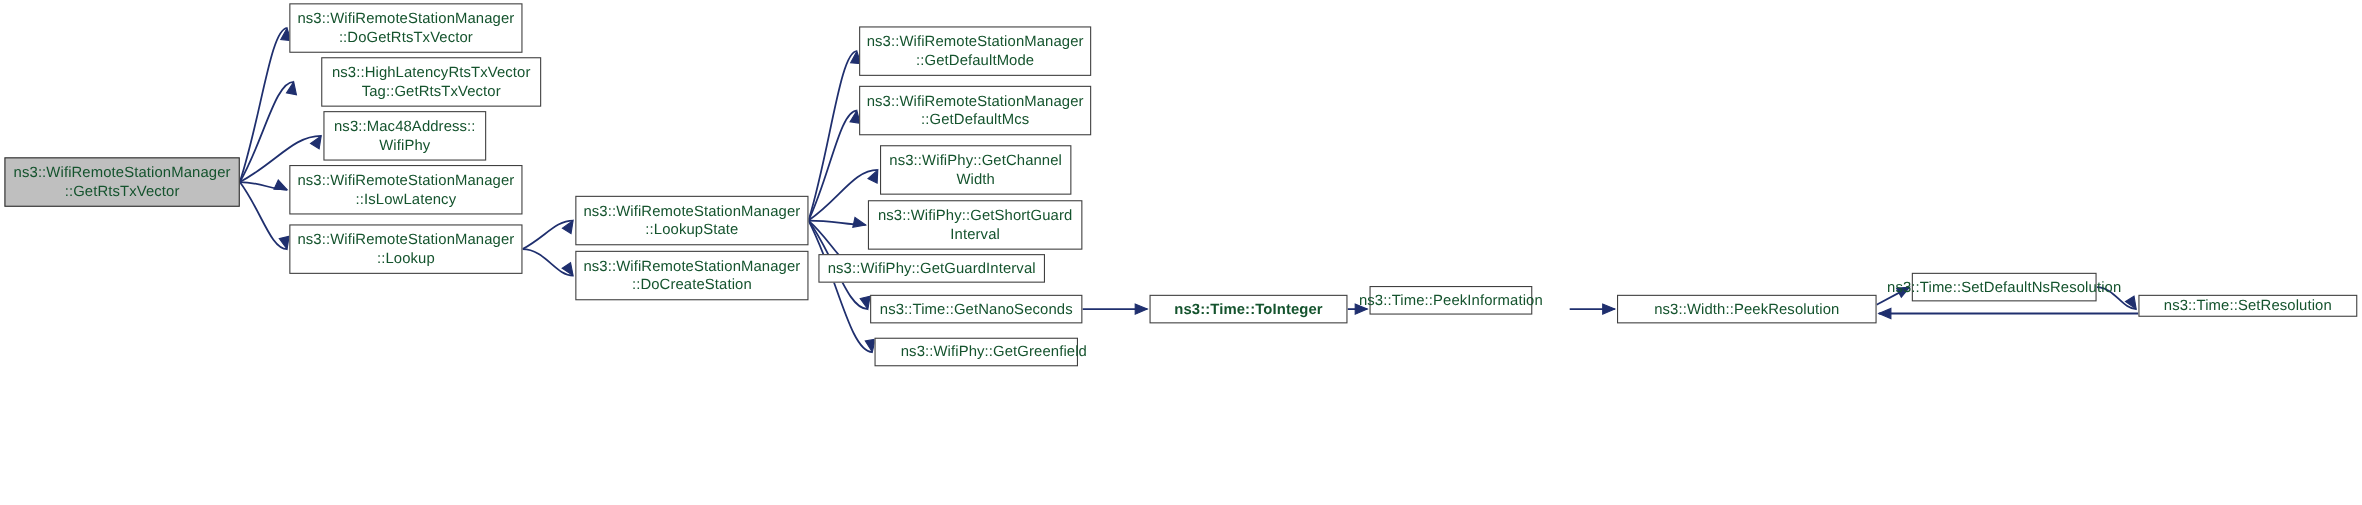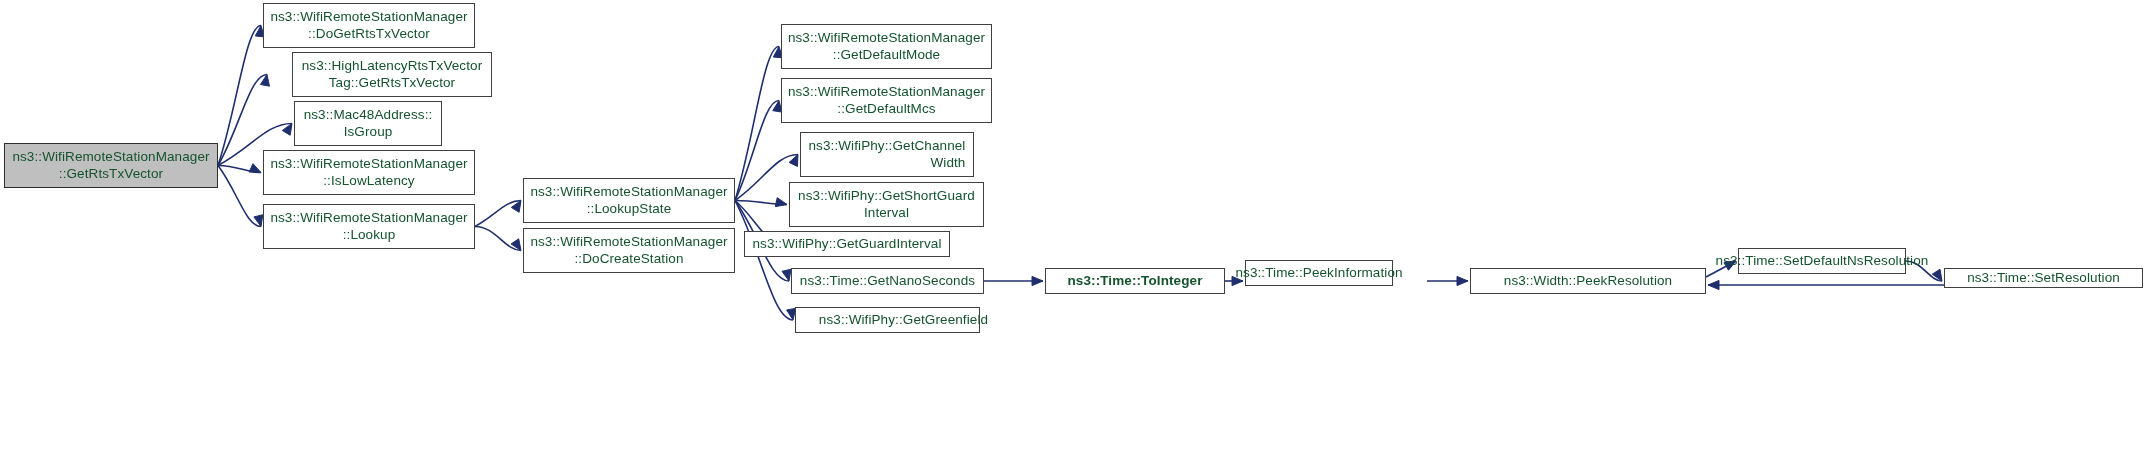--- a/index.html
+++ b/index.html
@@ -89,34 +89,34 @@
       <polygon points="1708,285 1719,280.4 1719,289.6"></polygon>
     </svg>
   <div id="node-layer">
       <div class="node highlight" style="left: 4px; top: 143px; width: 214px; height: 45px;"><span class="lbl">ns3::WifiRemoteStationManager
 ::GetRtsTxVector</span></div>
       <div class="node" style="left: 263px; top: 3px; width: 212px; height: 45px;"><span class="lbl">ns3::WifiRemoteStationManager
 ::DoGetRtsTxVector</span></div>
       <div class="node" style="left: 269px; top: 52px; width: 200px; height: 45px; margin-left: 23px;"><span class="lbl">ns3::HighLatencyRtsTxVector
 Tag::GetRtsTxVector</span></div>
       <div class="node" style="left: 294px; top: 101px; width: 148px; height: 45px;"><span class="lbl">ns3::Mac48Address::
-IsGroup</span></div>
+WifiPhy</span></div>
       <div class="node" style="left: 263px; top: 150px; width: 212px; height: 45px;"><span class="lbl">ns3::WifiRemoteStationManager
 ::IsLowLatency</span></div>
       <div class="node" style="left: 263px; top: 204px; width: 212px; height: 45px;"><span class="lbl">ns3::WifiRemoteStationManager
 ::Lookup</span></div>
       <div class="node" style="left: 523px; top: 178px; width: 212px; height: 45px;"><span class="lbl">ns3::WifiRemoteStationManager
 ::LookupState</span></div>
       <div class="node" style="left: 523px; top: 228px; width: 212px; height: 45px;"><span class="lbl">ns3::WifiRemoteStationManager
 ::DoCreateStation</span></div>
       <div class="node" style="left: 781px; top: 24px; width: 211px; height: 45px;"><span class="lbl">ns3::WifiRemoteStationManager
 ::GetDefaultMode</span></div>
       <div class="node" style="left: 781px; top: 78px; width: 211px; height: 45px;"><span class="lbl">ns3::WifiRemoteStationManager
 ::GetDefaultMcs</span></div>
-      <div class="node" style="left: 800px; top: 132px; width: 174px; height: 45px; text-align: right;"><span class="lbl">ns3::WifiPhy::GetChannel
+      <div class="node" style="left: 800px; top: 132px; width: 174px; height: 45px;"><span class="lbl">ns3::WifiPhy::GetChannel
 Width</span></div>
       <div class="node" style="left: 789px; top: 182px; width: 195px; height: 45px;"><span class="lbl">ns3::WifiPhy::GetShortGuard
 Interval</span></div>
       <div class="node" style="left: 744px; top: 231px; width: 206px; height: 26px;"><span class="lbl">ns3::WifiPhy::GetGuardInterval</span></div>
       <div class="node" style="left: 791px; top: 268px; width: 193px; height: 26px;"><span class="lbl">ns3::Time::GetNanoSeconds</span></div>
       <div class="node" style="left: 795px; top: 307px; width: 185px; height: 26px; padding-left: 32px;"><span class="lbl">ns3::WifiPhy::GetGreenfield</span></div>
       <div class="node" style="left: 1045px; top: 268px; width: 180px; height: 26px; font-weight: bold;"><span class="lbl">ns3::Time::ToInteger</span></div>
       <div class="node" style="left: 1245px; top: 260px; width: 148px; height: 26px;"><span class="lbl">ns3::Time::PeekInformation</span></div>
       <div class="node" style="left: 1470px; top: 268px; width: 236px; height: 26px;"><span class="lbl">ns3::Width::PeekResolution</span></div>
       <div class="node" style="left: 1738px; top: 248px; width: 168px; height: 26px;"><span class="lbl">ns3::Time::SetDefaultNsResolution</span></div>

